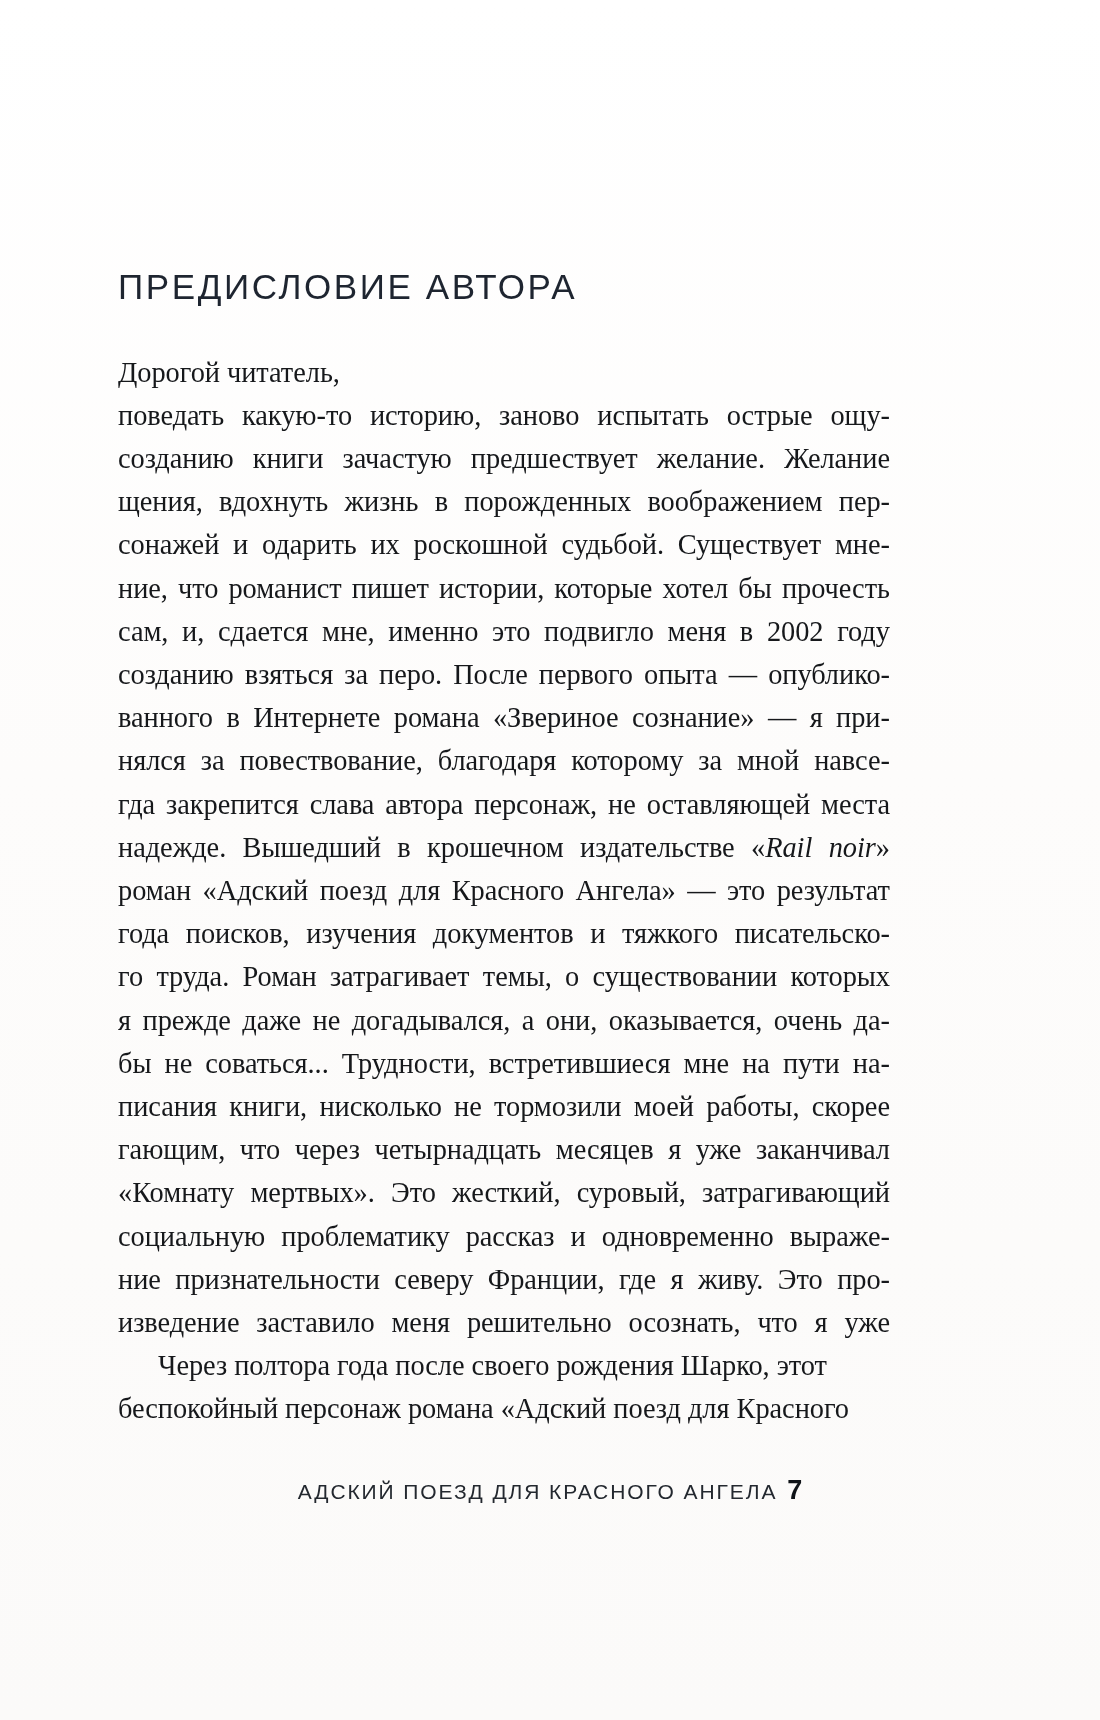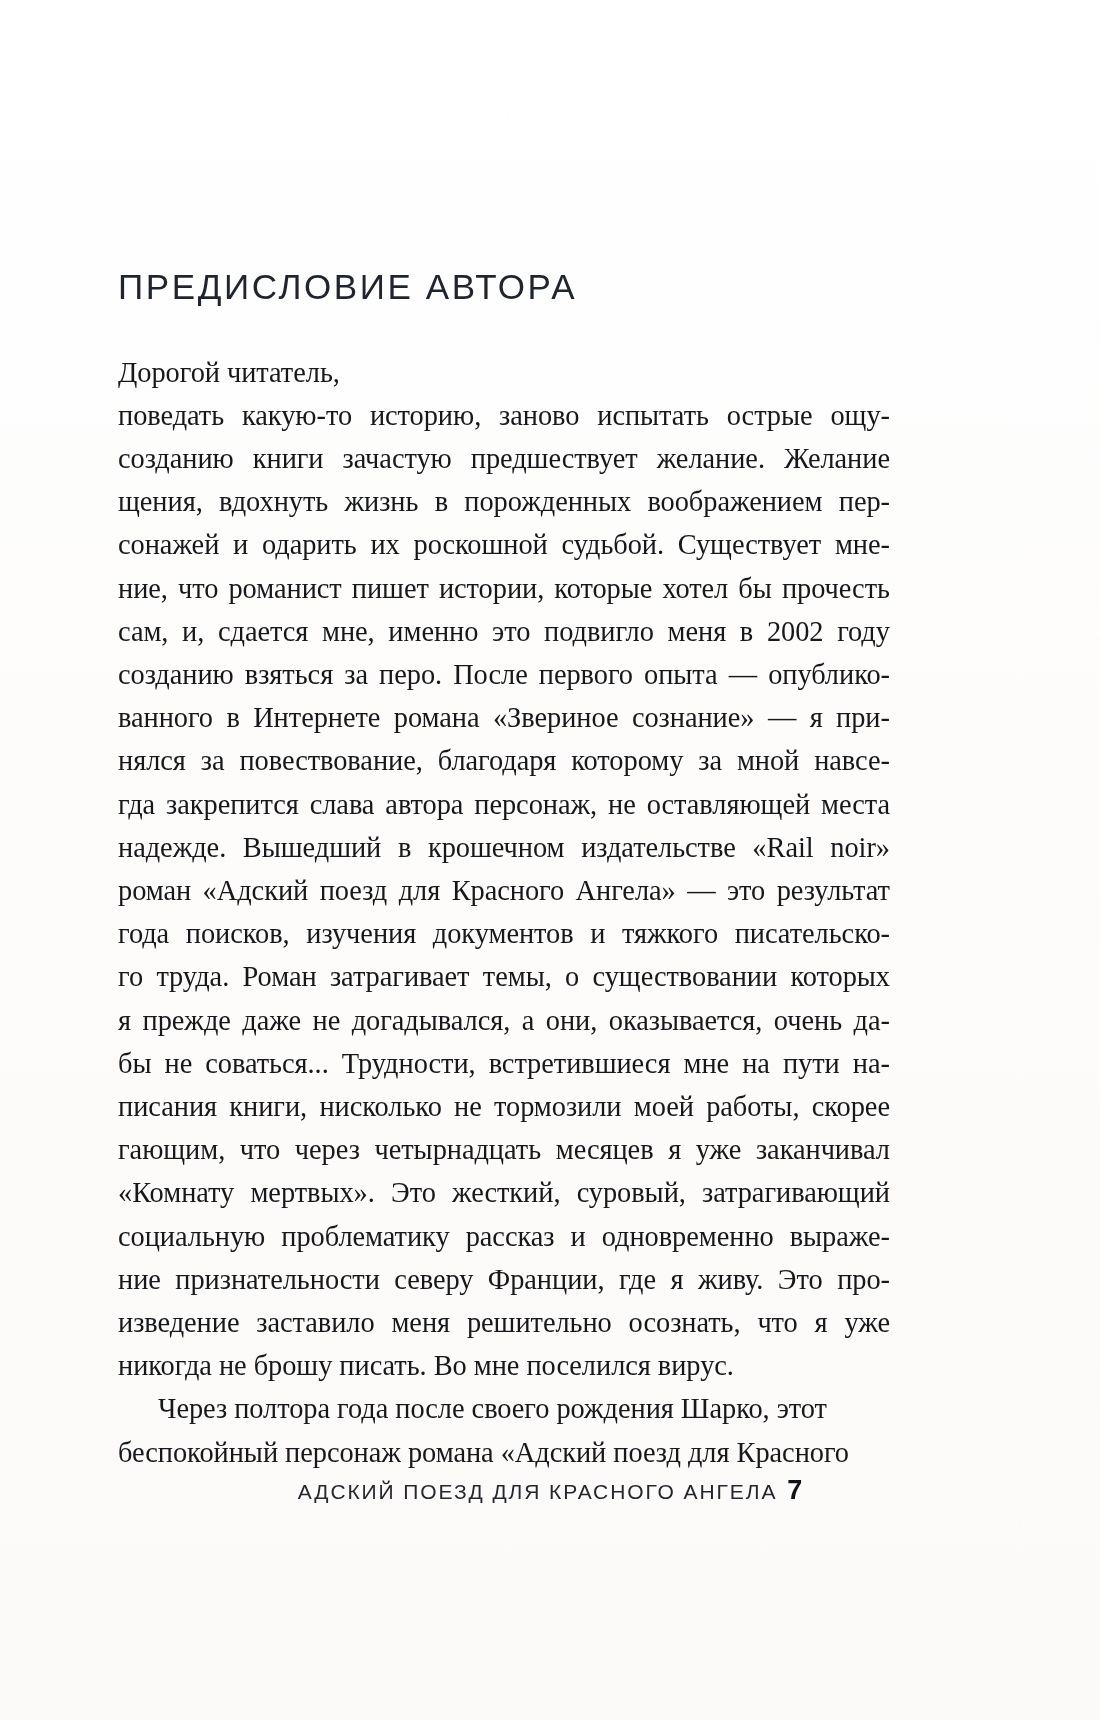--- a/index.html
+++ b/index.html
@@ -71,21 +71,21 @@
     justify-content: space-between;
     white-space: nowrap;
   }
   .body-text .ln.just > span { white-space: pre; }
 
   .para-indent {
     display: inline-block;
     width: 40px;
   }
 
-  .italic { }
+  .italic { font-style: italic; }
 
   .footer {
     position: absolute;
     left: 0;
     right: 0;
     top: 1475px;
     display: flex;
     justify-content: center;
     align-items: baseline;
     gap: 10px;
@@ -333,21 +333,20 @@
       <span class="ln just">
           <span>изведение</span>
           <span>заставило</span>
           <span>меня</span>
           <span>решительно</span>
           <span>осознать,</span>
           <span>что</span>
           <span>я</span>
           <span>уже</span>
         </span>
-      <span class="ln">никогда не брошу писать. Во мне поселился вирус.</span>
     </div>
 
     <div class="body-text">
       <span class="ln">
         <span class="para-indent"></span><span>Через полтора года после своего рождения Шарко, этот</span>
       </span>
       <span class="ln">беспокойный персонаж романа «Адский поезд для Красного</span>
     </div>
 
   </div>

